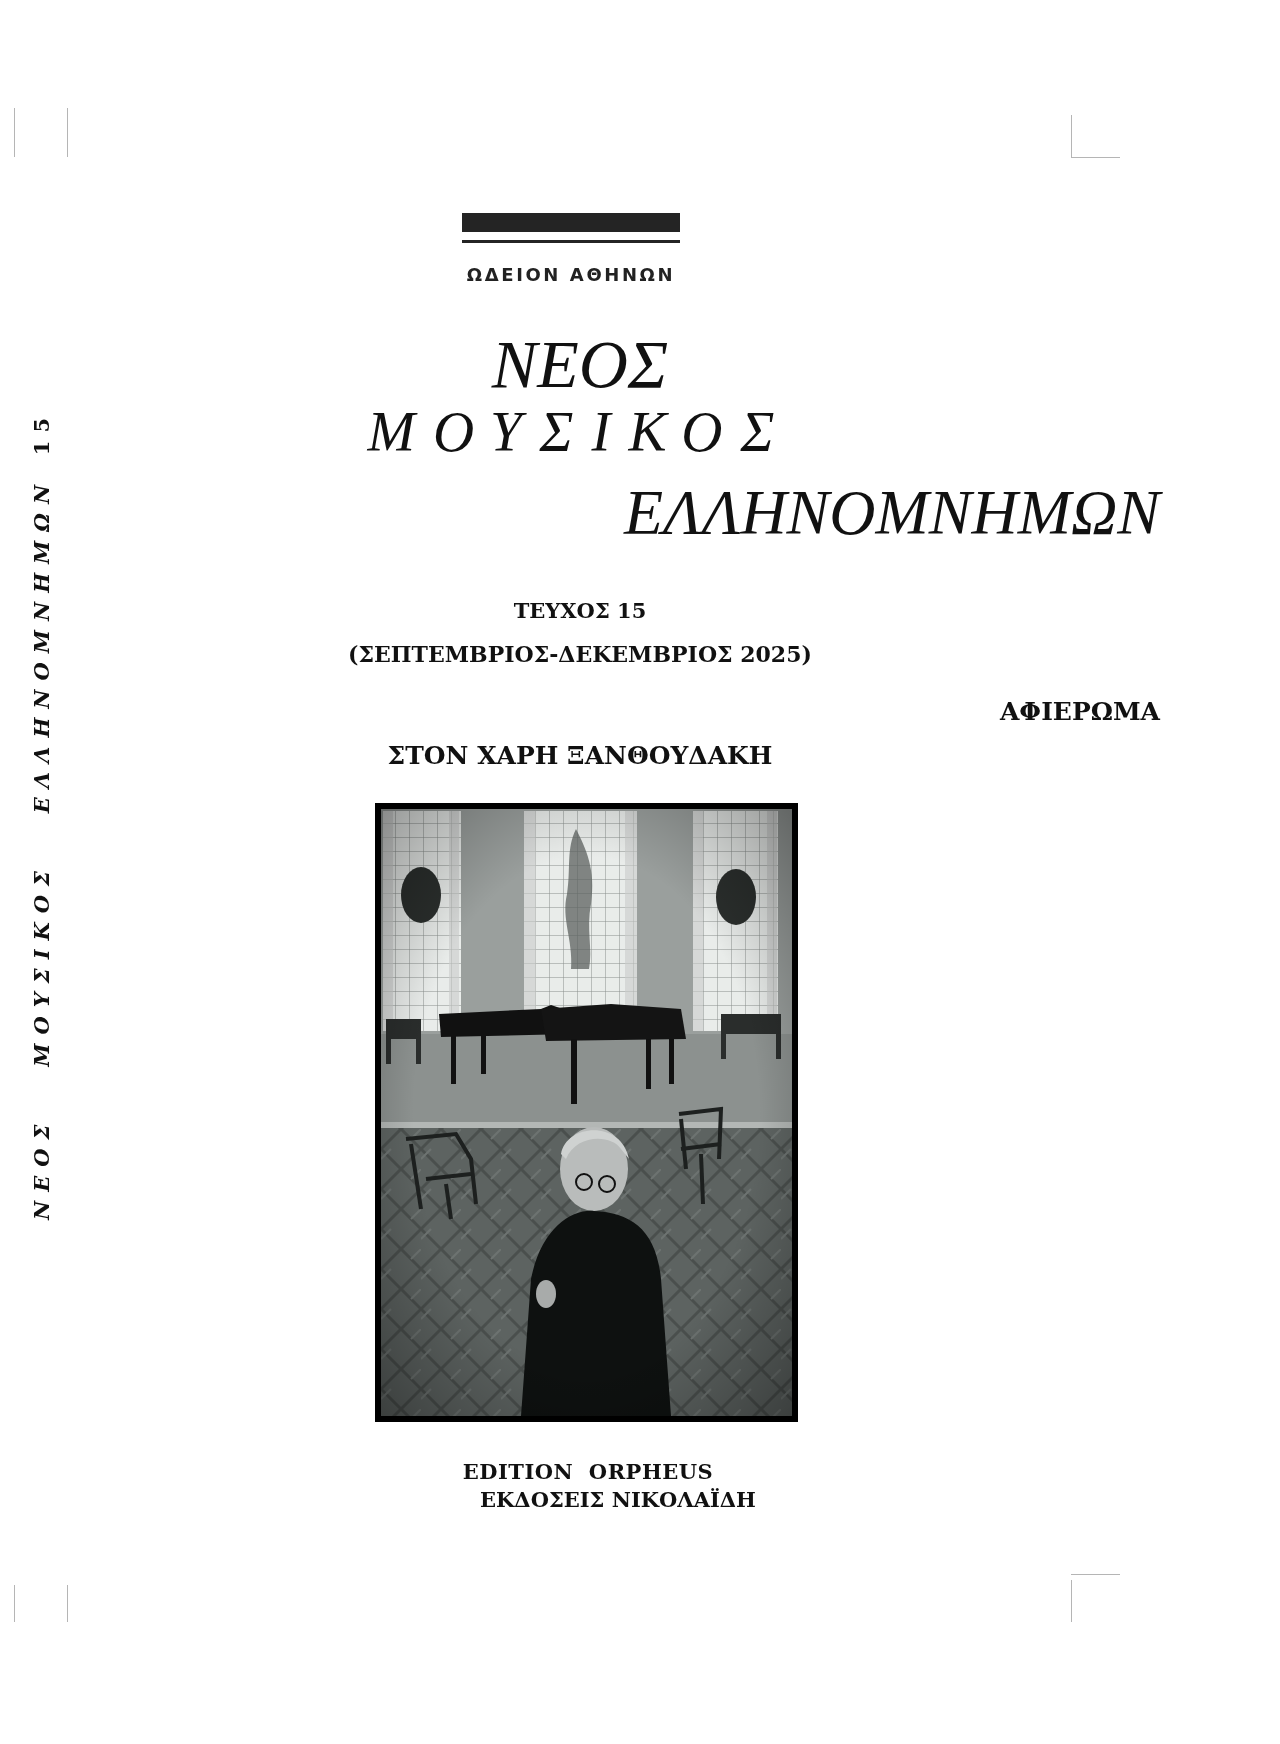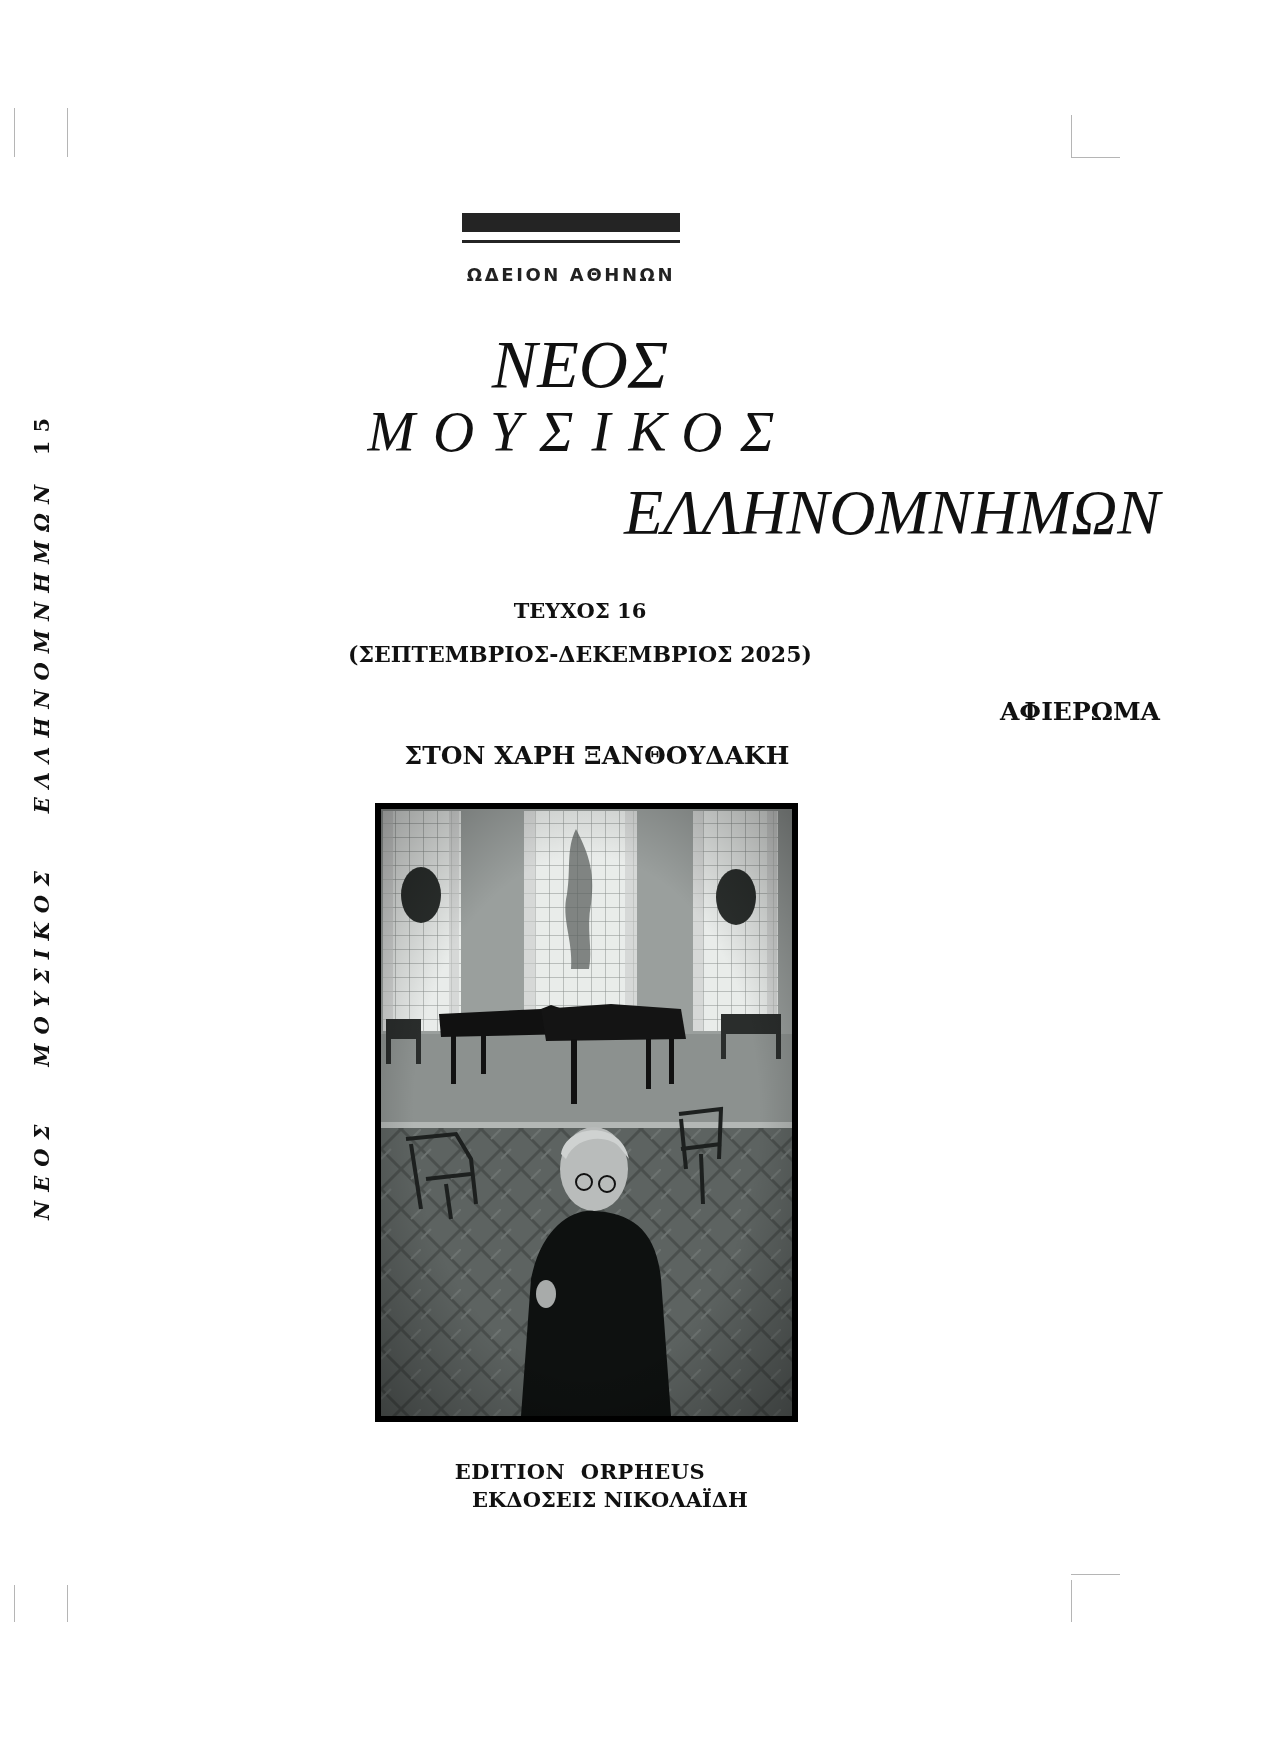--- a/index.html
+++ b/index.html
@@ -35,29 +35,29 @@
     font-family: "Liberation Serif", serif; font-style: italic; color: #111; line-height: 1; }
   .title.l1 { top: 330px; font-size: 68px; }
   .title.l2 { top: 403px; font-size: 57px; letter-spacing: 18px; }
   .title.l3 { top: 481px; font-size: 64px; text-align: right; }
 
   .sub { position: absolute; left: 0; width: 1160px; text-align: center;
     font-family: "DejaVu Serif", serif; font-weight: bold; color: #111; line-height: 1; }
   .sub.issue { top: 600px; font-size: 21px; }
   .sub.period { top: 643px; font-size: 22px; }
   .sub.tribute1 { top: 699px; font-size: 25px; text-align: right; }
-  .sub.tribute2 { top: 743px; font-size: 25px; margin-left: 17px; }
+  .sub.tribute2 { top: 743px; font-size: 25px; }
 
   
   .photo { position: absolute; left: 375px; top: 803px; width: 423px; height: 619px;
     background: #000; box-sizing: border-box; padding: 6px; }
   .photo-inner { position: relative; width: 100%; height: 100%; overflow: hidden;
     background: linear-gradient(#9a9e9c 0%, #8d918f 45%, #6f7371 50%, #5b605e 100%); }
 
-  .publisher { position: absolute; left: 0; width: 1160px; text-align: center;
+  .publisher { position: absolute; left: 8px; width: 1160px; text-align: center;
     font-family: "DejaVu Serif", serif; font-weight: bold; font-size: 21px; color: #111; line-height: 1; }
   .publisher.p1 { top: 1461px; letter-spacing: 0.5px; }
   .publisher.p2 { top: 1489px; margin-left: 30px; }
 </style>
 </head>
 <body>
 
 <div class="crop v" style="left:14px; top:108px; height:49px;"></div>
 <div class="crop v" style="left:67px; top:108px; height:49px;"></div>
 <div class="crop v" style="left:1071px; top:115px; height:43px;"></div>
@@ -75,21 +75,21 @@
 <div class="logo">
   <div class="bar-thick"></div>
   <div class="bar-thin"></div>
   <div class="name">ΩΔΕΙΟΝ ΑΘΗΝΩΝ</div>
 </div>
 
 <div class="title l1">ΝΕΟΣ</div>
 <div class="title l2">ΜΟΥΣΙΚΟΣ</div>
 <div class="title l3">ΕΛΛΗΝΟΜΝΗΜΩΝ</div>
 
-<div class="sub issue">ΤΕΥΧΟΣ 16</div>
+<div class="sub issue">ΤΕΥΧΟΣ 15</div>
 <div class="sub period">(ΣΕΠΤΕΜΒΡΙΟΣ-ΔΕΚΕΜΒΡΙΟΣ 2025)</div>
 <div class="sub tribute1">ΑΦΙΕΡΩΜΑ</div>
 <div class="sub tribute2">ΣΤΟΝ ΧΑΡΗ ΞΑΝΘΟΥΔΑΚΗ</div>
 
 <div class="photo" title="Black-and-white photo of a man with round glasses in a dark coat standing on a herringbone parquet floor, two grand pianos and chairs on a stage before three tall stained-glass windows">
   <div class="photo-inner">
     <svg width="411" height="607" viewBox="0 0 411 607" xmlns="http://www.w3.org/2000/svg" style="position:absolute;left:0;top:0;">
       <defs>
         <pattern id="pane" width="14" height="14" patternUnits="userSpaceOnUse">
           <rect width="14" height="14" fill="#e9ecea"></rect>

